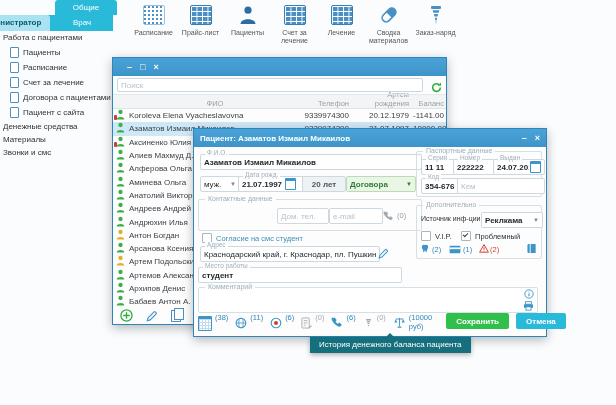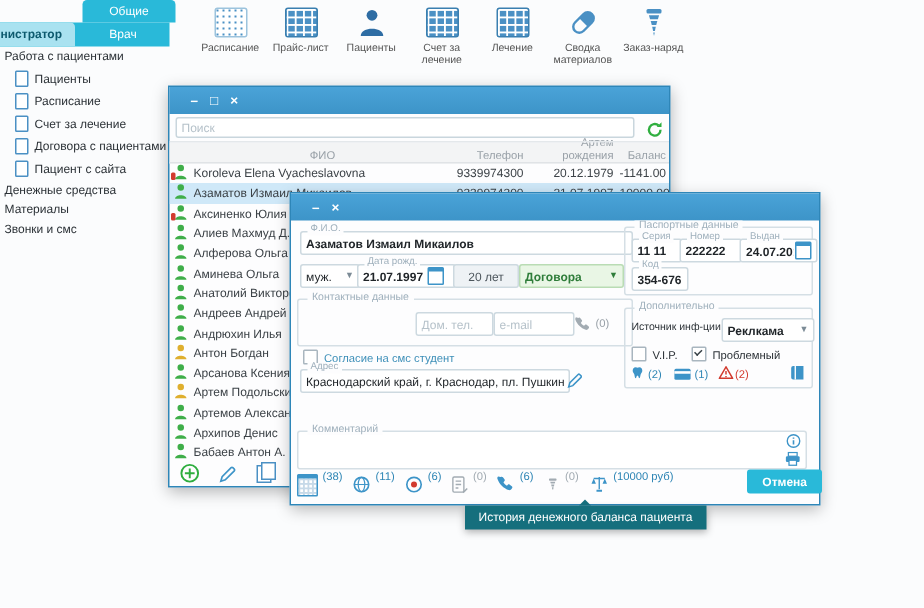--- a/index.html
+++ b/index.html
@@ -65,21 +65,21 @@
   .fld{position:absolute;border:1px solid #cdd9e0;border-radius:2px;background:#fff;height:14px;
     display:flex;align-items:center;padding:0 3px;font-size:8px;color:#1f2428}
   .fld input,.fld textarea{border:none;outline:none;width:100%;font-size:8px;font-weight:bold;color:#1f2428;
     font-family:inherit;background:transparent;padding:0}
   .fld input::placeholder,.fld textarea::placeholder{color:#b6c2ca;font-weight:normal}
   .flabel{position:absolute;top:-5px;left:4px;font-size:6.5px;color:#9fb0bc;background:#fdfdfe;padding:0 2px;white-space:nowrap;line-height:1}
   .grp{position:absolute;border:1px solid #d5dfe5;border-radius:2px}
   .glabel{position:absolute;top:-5px;left:6px;font-size:7px;color:#9fb0bc;background:#fdfdfe;padding:0 3px;white-space:nowrap;line-height:1}
   .sel{justify-content:space-between;cursor:pointer}
   .sel .ar{font-size:6px;color:#7c8b96;margin-left:2px}
-  .agebox{background:#eef2f5;justify-content:center;font-weight:normal;color:#4c555c}
+  .agebox{background:#eef2f5;justify-content:center;font-weight:bold;color:#4c555c}
   .visit{background:#e9f6e5;border-color:#b9dcb4;color:#2f7d3a;font-weight:bold}
   .visit .ar{color:#2f7d3a}
   .cal{width:9px;height:8px;border:1px solid #3d94c8;border-top:3px solid #3d94c8;border-radius:1px;background:#fff;flex:0 0 auto;margin-left:3px;cursor:pointer}
   .cb{width:8px;height:8px;border:1px solid #a9b6bf;background:#fff;display:inline-block;border-radius:1px;flex:0 0 auto;cursor:pointer}
   .cb.checked::after{content:"";display:block;width:4px;height:2px;border-left:1.5px solid #374046;border-bottom:1.5px solid #374046;transform:rotate(-45deg);margin:1px 0 0 1px}
   .cbrow{position:absolute;display:flex;align-items:center;gap:4px;font-size:7.5px;color:#2c3237}
   .consent{color:#3d8fb8}
   .ffoot{position:absolute;left:0;top:166px;width:100%;height:20px;display:flex;padding:0 4px;gap:7px}
   .cnt{font-size:7.5px;color:#2f86b5;margin-left:-4px}
   .cnt.gray{color:#a2abb2}
@@ -393,20 +393,21 @@
             <path d="M1.2 10.8l.9-3 6-6c.3-.3.8-.3 1.1 0l1 1c.3.3.3.8 0 1.1l-6 6z" fill="none" stroke="#3d94c8" stroke-width="1.1"></path>
           </svg>
         </span>
       <span class="copyico"></span>
       <span class="circ-gray"></span>
     </div>
   </div>
 
   <div class="win z2" style="left:193px;top:128px;width:352px;height:207px">
     <div class="tbar">
+      <span class="ttl">Пациент: Азаматов Измаил Микаилов</span>
       <span class="wbtn">–</span>
       <span class="wbtn">×</span>
     </div>
     <div class="fbody">
 
       <div class="fld" style="left:6px;top:7px;width:214px">
         <span class="flabel">Ф.И.О.</span>
         <input value="Азаматов Измаил Микаилов" style="">
       </div>
 
@@ -449,20 +450,24 @@
       <div class="fld" style="left:6px;top:99px;width:172px">
         <span class="flabel">Адрес</span>
         <input style="font-weight: normal;" value="Краснодарский край, г. Краснодар, пл. Пушкинская,">
       </div>
       <span class="fic" style="position:absolute;left:184px;top:101px">
           <svg width="11" height="11" viewBox="0 0 12 12">
             <path d="M1.2 10.8l.9-3 6-6c.3-.3.8-.3 1.1 0l1 1c.3.3.3.8 0 1.1l-6 6z" fill="none" stroke="#3d94c8" stroke-width="1.1"></path>
           </svg>
         </span>
 
+      <div class="fld" style="left:4px;top:120px;width:196px">
+        <span class="flabel">Место работы</span>
+        <input value="студент" style="">
+      </div>
 
       <div class="grp" style="left:4px;top:140px;width:338px;height:24px;background:#fff">
         <span class="glabel">Комментарий</span>
         <textarea style="position: absolute; left: 2px; top: 2px; width: 312px; height: 18px; border: none; outline: none; resize: none; font-family: inherit; font-size: 8px; background: transparent;"></textarea>
         <span class="fic" style="position:absolute;right:3px;top:1px">
             <svg width="10" height="10" viewBox="0 0 12 12">
               <circle cx="6" cy="6" r="5" fill="none" stroke="#3d94c8" stroke-width="1.1"></circle>
               <path d="M6 3.2v1M6 5.4v3.4" stroke="#3d94c8" stroke-width="1.3"></path>
             </svg>
           </span>
@@ -487,20 +492,23 @@
         </div>
         <div class="fld" style="left:76px;top:7px;width:44px">
           <span class="flabel">Выдан</span>
           <input style="width: 32px;" value="24.07.2014">
           <span class="cal" style="margin-left:1px"></span>
         </div>
         <div class="fld" style="left:4px;top:26px;width:30px">
           <span class="flabel">Код</span>
           <input value="354-676" style="">
         </div>
+        <div class="fld" style="left:40px;top:26px;width:80px">
+          <input placeholder="Кем" style="">
+        </div>
       </div>
 
       <div class="grp" style="left:222px;top:58px;width:124px;height:52px">
         <span class="glabel">Дополнительно</span>
         <span style="position:absolute;left:4px;top:9px;font-size:7px;color:#2c3237;white-space:nowrap">Источник инф-ции</span>
         <div class="fld sel" style="left:64px;top:6px;width:54px;font-weight:bold">
           <span>Реклкама</span>
             <span class="ar">▼</span>
         </div>
         <div class="cbrow" style="left:4px;top:25px">
@@ -584,20 +592,21 @@
         <span class="cnt gray">(0)</span>
         <span class="fic">
             <svg width="13" height="12" viewBox="0 0 14 13">
               <path d="M7 1v9M3 2.2h8" stroke="#3d94c8" fill="none"></path>
               <path d="M3 2.2L1.4 6h3.2zM11 2.2L9.4 6h3.2z" fill="#3d94c8"></path>
               <path d="M5 11h4" stroke="#3d94c8" stroke-width="1.4"></path>
             </svg>
           </span>
         <span class="cnt">(10000 руб)</span>
         <span style="flex:1"></span>
+        <button class="btn save">Сохранить</button>
         <button class="btn cancel">Отмена</button>
       </div>
     </div>
   </div>
 
   <div class="tooltip">История денежного баланса пациента</div>
 
 </div>
 
 </body></html>

